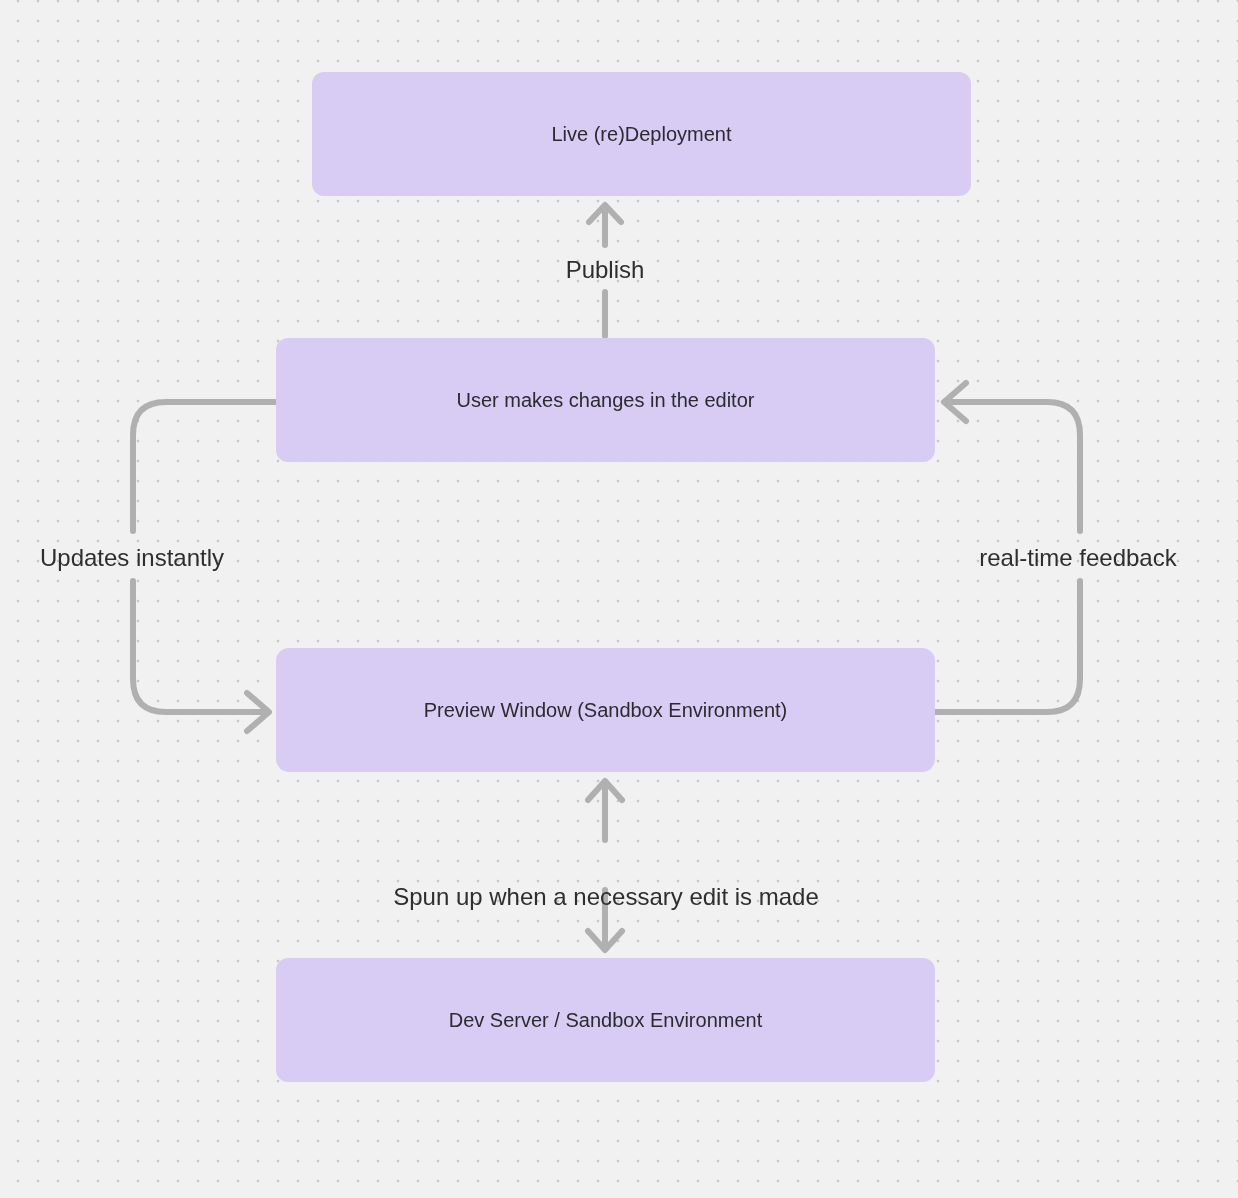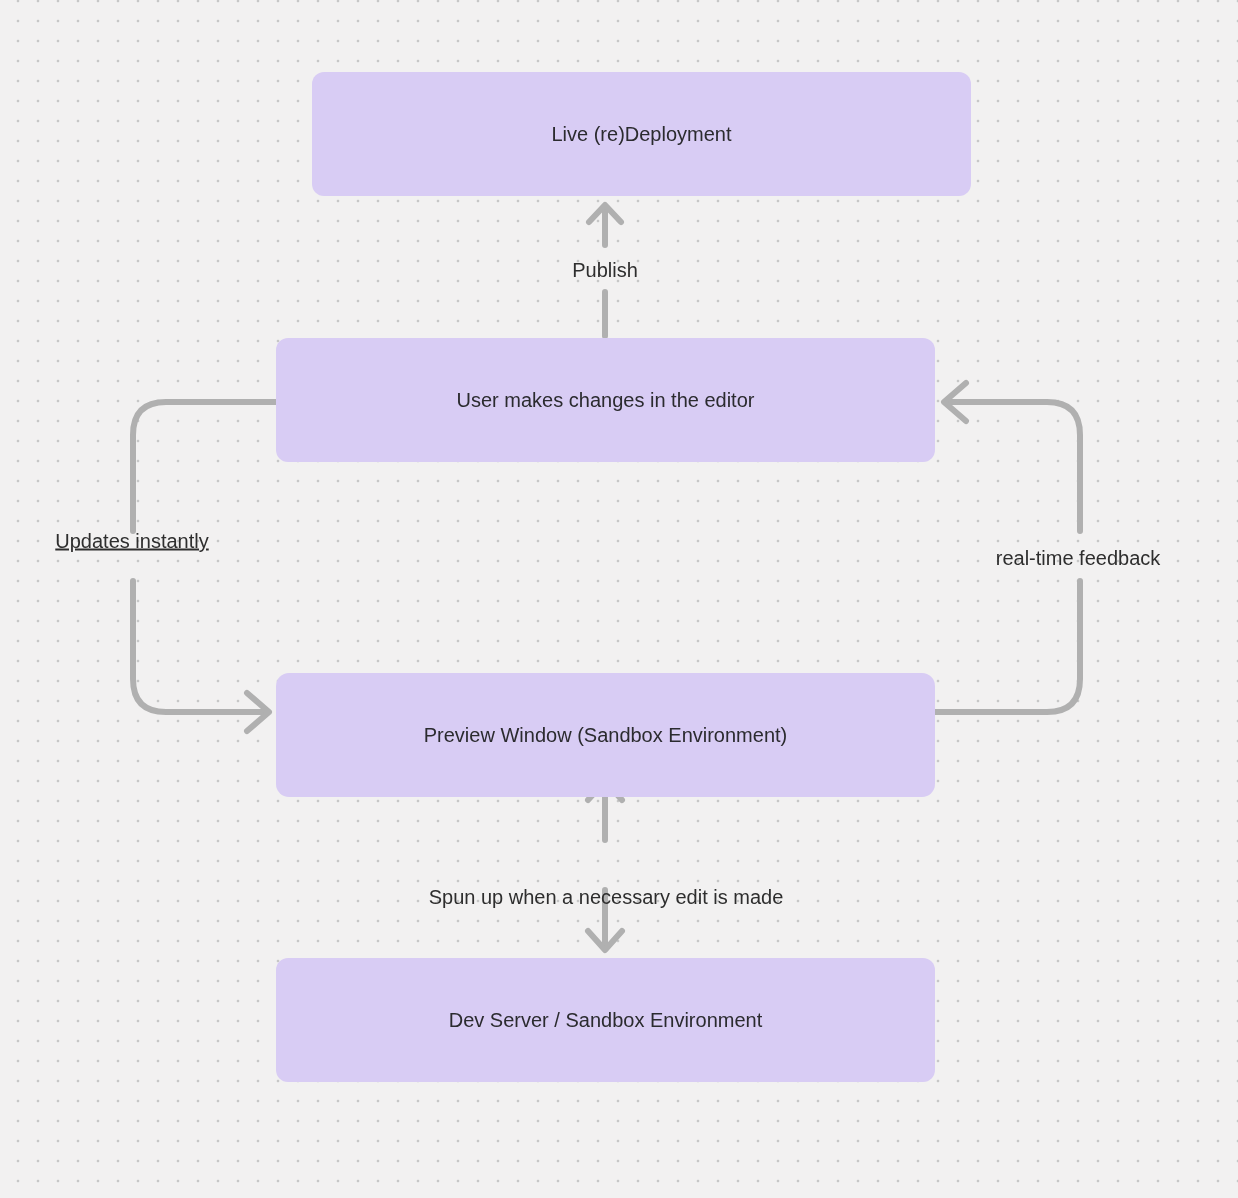--- a/index.html
+++ b/index.html
@@ -39,31 +39,31 @@
     border-radius: 12px;
     display: flex;
     align-items: center;
     justify-content: center;
     font-size: 20px;
     color: var(--node-text, #2b2b2f);
     box-sizing: border-box;
   }
   .node-1 { top: 72px; margin-left: 36px; }
   .node-2 { top: 338px; }
-  .node-3 { top: 673px; border-radius: 13px; }
+  .node-3 { top: 648px; border-radius: 13px; }
   .node-4 { top: 958px; }
   .edge-label {
     position: absolute;
     transform: translate(-50%, -50%);
-    font-size: 20px;
+    font-size: 24px;
     color: var(--label-text, #2e2e2e);
     white-space: nowrap;
   }
   .edge-label-publish   { left: 605px;  top: 270px; }
-  .edge-label-updates   { left: 132px;  top: 541px; text-decoration: underline; }
+  .edge-label-updates   { left: 132px;  top: 558px; }
   .edge-label-feedback  { left: 1078px; top: 558px; }
   .edge-label-spun-up   { left: 606px;  top: 897px; }
 </style>
 </head>
 <body>
 
 <div class="canvas">
 
   <svg class="arrows" width="1238" height="1198" viewBox="0 0 1238 1198" aria-hidden="true">
 

